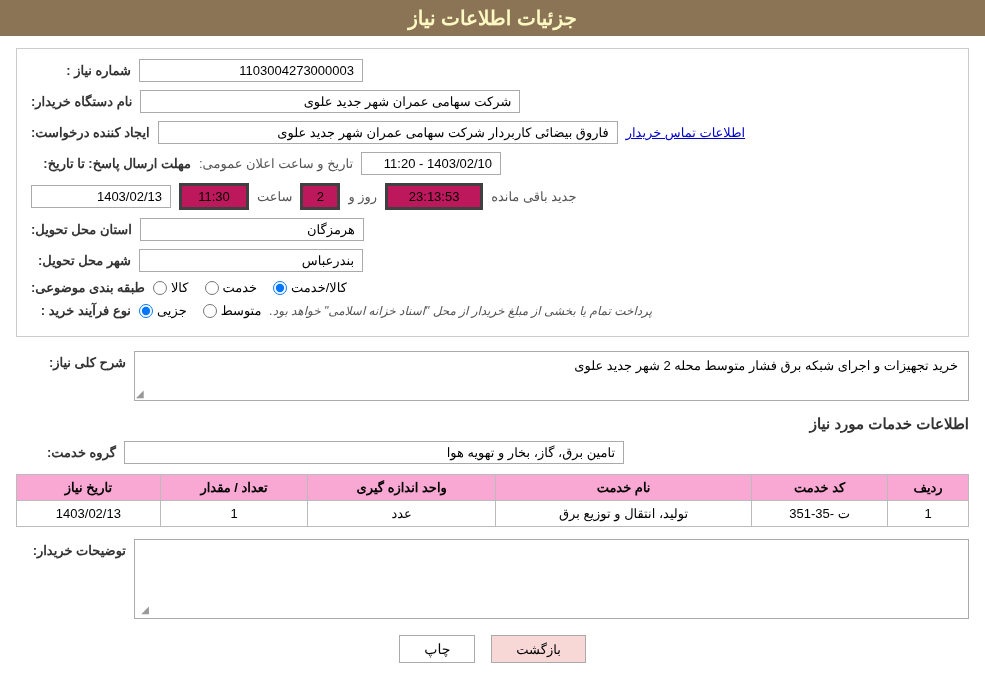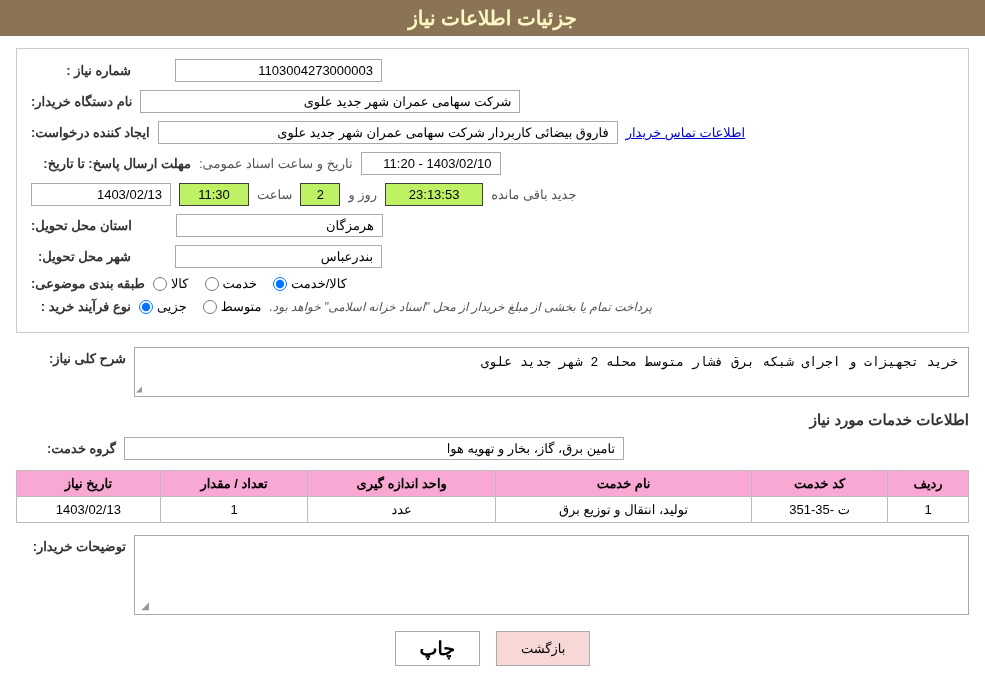--- a/index.html
+++ b/index.html
@@ -46,21 +46,21 @@
       text-align: right;
     }
     .field-value-box {
       background: #fff;
       border: 1px solid #aaa;
       padding: 3px 8px;
       min-height: 22px;
       text-align: right;
     }
     .field-value-box.wide { width: 380px; }
-    .field-value-box.medium { width: 207px; margin-left: 36px; }
+    .field-value-box.medium { width: 224px; }
     .field-value-box.small { width: 140px; }
     .link-text {
       color: #0000cc;
       text-decoration: underline;
       cursor: pointer;
     }
     .inline-label {
       color: #555;
       white-space: nowrap;
     }
@@ -78,22 +78,22 @@
       width: 14px;
       height: 14px;
     }
     .timer-row {
       display: flex;
       align-items: center;
       gap: 8px;
       justify-content: flex-end;
     }
     .timer-box {
-      background: #bef264;
-      border: 1px solid #404040;
+      background: #be185d;
+      border: 3px solid #404040;
       padding: 3px 8px;
       min-height: 22px;
       text-align: center;
     }
     .description-box {
       background: #fff;
       border: 1px solid #aaa;
       padding: 6px 10px;
       min-height: 50px;
       text-align: right;
@@ -179,22 +179,21 @@
       gap: 16px;
       margin-top: 12px;
       margin-bottom: 10px;
     }
     .btn-print {
       background: #fff;
       border: 1px solid #aaa;
       padding: 5px 24px;
       cursor: pointer;
       font-family: Tahoma, Arial, sans-serif;
-      font-size: 19px;
-      font-weight: bold;
+      font-size: 14px;
     }
     .btn-back {
       background: #f8d7d7;
       border: 1px solid #aaa;
       padding: 5px 24px;
       cursor: pointer;
       font-family: Tahoma, Arial, sans-serif;
       font-size: 13px;
     }
     .italic-note {
@@ -226,21 +225,21 @@
       </div>
 
       <div class="form-row">
         <span class="link-text">اطلاعات تماس خریدار</span>
         <div class="field-value-box" style="width:460px;">فاروق  بیضائی کاربردار شرکت سهامی عمران شهر جدید علوی</div>
         <span class="field-label">ایجاد کننده درخواست:</span>
       </div>
 
       <div class="form-row">
         <div class="field-value-box small">1403/02/10 - 11:20</div>
-        <span class="inline-label">تاریخ و ساعت اسناد عمومی:</span>
+        <span class="inline-label">تاریخ و ساعت اعلان عمومی:</span>
         <span class="field-label" style="min-width:160px;">مهلت ارسال پاسخ: تا تاریخ:</span>
       </div>
 
       <div class="timer-row">
         <span class="inline-label">جدید باقی مانده</span>
         <div class="timer-box" style="width:98px;">23:13:53</div>
         <span class="inline-label">روز و</span>
         <div class="timer-box" style="width:40px;">2</div>
         <span class="inline-label">ساعت</span>
         <div class="timer-box" style="width:70px;">11:30</div>
@@ -286,21 +285,21 @@
             <span>جزیی</span>
             <input type="radio" class="radio-input" name="process" checked="" style="">
           </div>
         </div>
         <span class="field-label">نوع فرآیند خرید :</span>
       </div>
 
     </div>
 
     <div class="description-row" style="margin-top:14px;">
-      <div style="flex:1; position:relative;font-family:Liberation Mono, monospace;">
+      <div style="flex:1; position:relative;">
         <div class="description-box">خرید تجهیزات و اجرای شبکه برق فشار متوسط محله 2 شهر جدید علوی</div>
         <span style="position:absolute;bottom:2px;left:2px;color:#999;font-size:10px;">◢</span>
       </div>
       <span class="field-label" style="min-width:110px;padding-top:4px;">شرح کلی نیاز:</span>
     </div>
 
     <div class="info-section-title">اطلاعات خدمات مورد نیاز</div>
 
     <div class="service-group-row">
       <div class="service-group-box">تامین برق، گاز، بخار و تهویه هوا</div>

